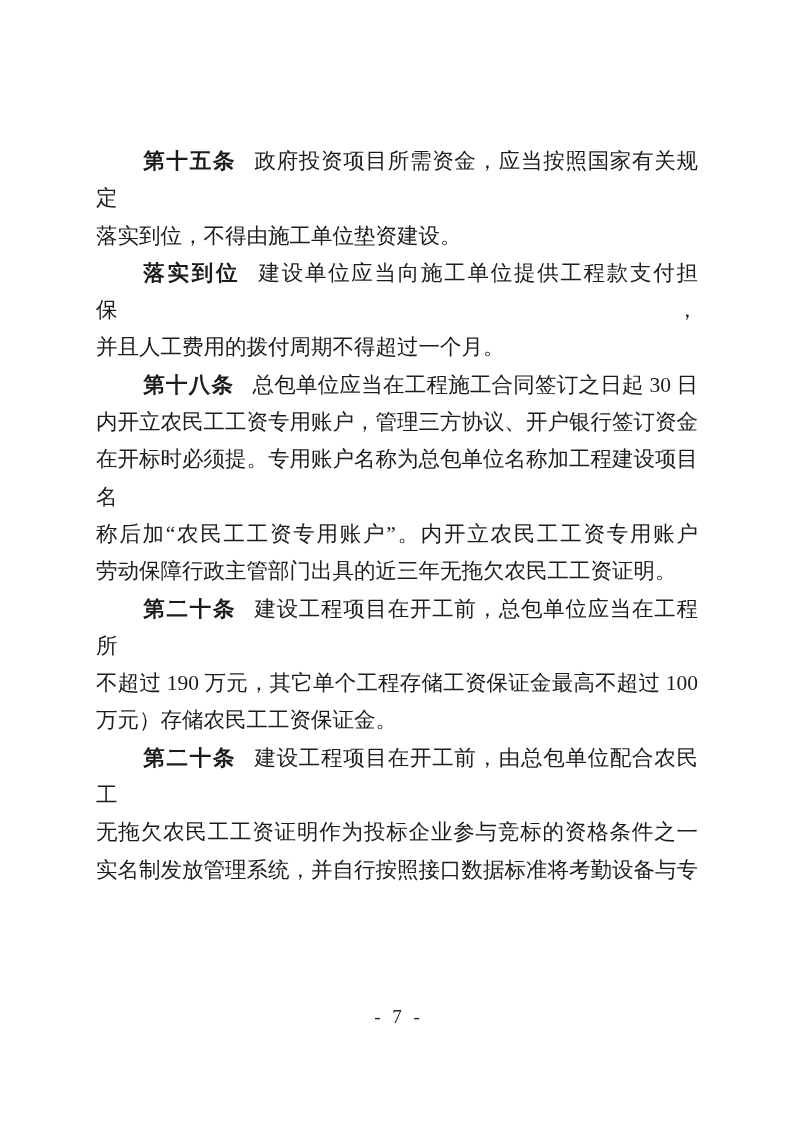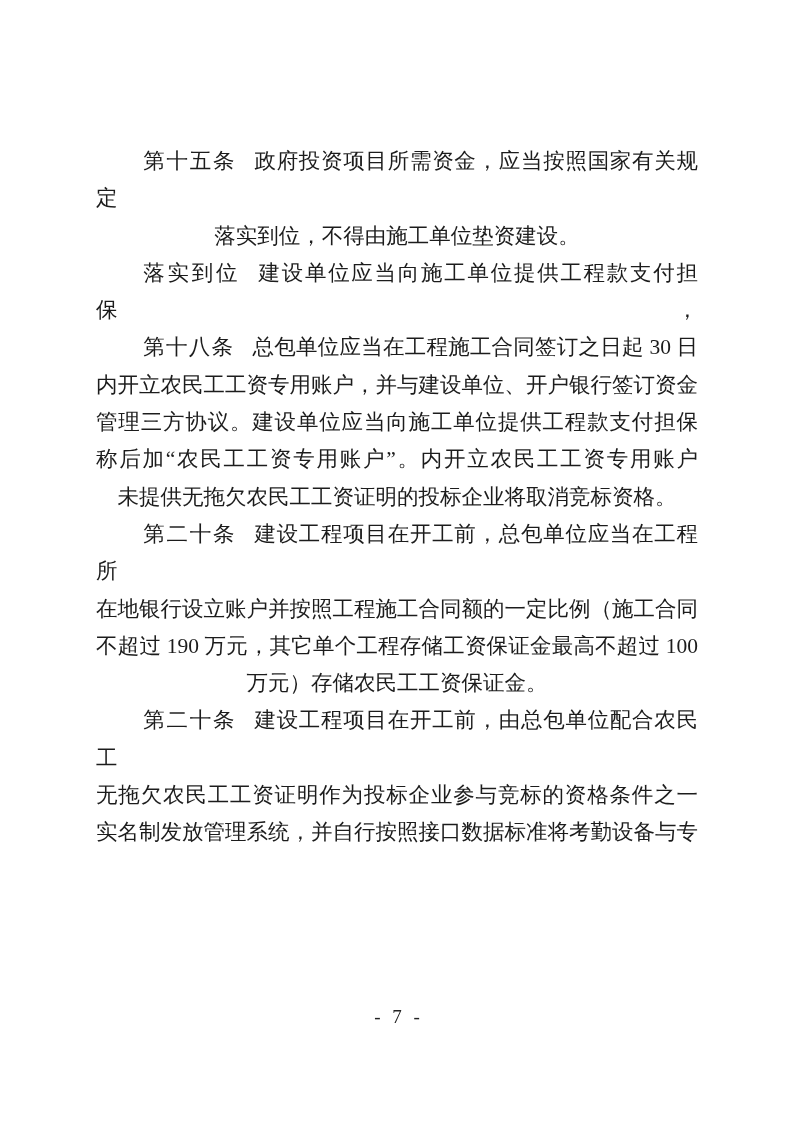--- a/index.html
+++ b/index.html
@@ -19,24 +19,24 @@
     line-height: 37.3px;
   }
   .para { margin: 0; }
   .line {
     text-align: justify;
     text-align-last: justify;
     text-justify: inter-character;
     white-space: normal;
   }
   .line.first { text-indent: 2.2em; }
-  .line.last  { text-align: center; text-align-last: auto; }
+  .line.last  { text-align: left; text-align-last: auto; }
   .head {
     font-family: "Liberation Sans", "DejaVu Sans", sans-serif;
-    font-weight: normal;
+    font-weight: bold;
     margin-right: 0.85em;
     letter-spacing: 1px;
   }
   .footer {
     position: absolute;
     left: 0; top: 1003px;
     width: 794px;
     text-align: center;
     font-size: 19px;
     line-height: 28px;
@@ -50,33 +50,33 @@
 <div class="content">
 
   <div class="para">
     <div class="line first"><span class="head">第十五条</span><span>政府投资项目所需资金，应当按照国家有关规定</span></div>
     <div class="line last">落实到位，不得由施工单位垫资建设。</div>
   </div>
 
 
   <div class="para">
     <div class="line first"><span class="head">落实到位</span><span>建设单位应当向施工单位提供工程款支付担保，</span></div>
+    <div class="line last">并且人工费用的拨付周期不得超过一个月。</div>
   </div>
 
   <div class="para">
     <div class="line first"><span class="head">第十八条</span><span>总包单位应当在工程施工合同签订之日起 30 日</span></div>
-    <div class="line">内开立农民工工资专用账户，并与建设单位、开户银行签订资金</div>
-    <div class="line">管理三方协议。建设单位应当向施工单位提供工程款支付担保</div>
+    <div class="line">内开立农民工工资专用账户，管理三方协议、开户银行签订资金</div>
+    <div class="line">在开标时必须提。专用账户名称为总包单位名称加工程建设项目名</div>
     <div class="line">称后加“农民工工资专用账户”。内开立农民工工资专用账户</div>
-    <div class="line last">未提供无拖欠农民工工资证明的投标企业将取消竞标资格。</div>
+    <div class="line last">劳动保障行政主管部门出具的近三年无拖欠农民工工资证明。</div>
   </div>
 
   <div class="para">
     <div class="line first"><span class="head">第二十条</span><span>建设工程项目在开工前，总包单位应当在工程所</span></div>
-    <div class="line">在地银行设立账户并按照工程施工合同额的一定比例（施工合同</div>
     <div class="line">不超过 190 万元，其它单个工程存储工资保证金最高不超过 100</div>
     <div class="line last">万元）存储农民工工资保证金。</div>
   </div>
 
   <div class="para">
     <div class="line first"><span class="head">第二十条</span><span>建设工程项目在开工前，由总包单位配合农民工</span></div>
     <div class="line">无拖欠农民工工资证明作为投标企业参与竞标的资格条件之一</div>
     <div class="line">实名制发放管理系统，并自行按照接口数据标准将考勤设备与专</div>
   </div>
 

